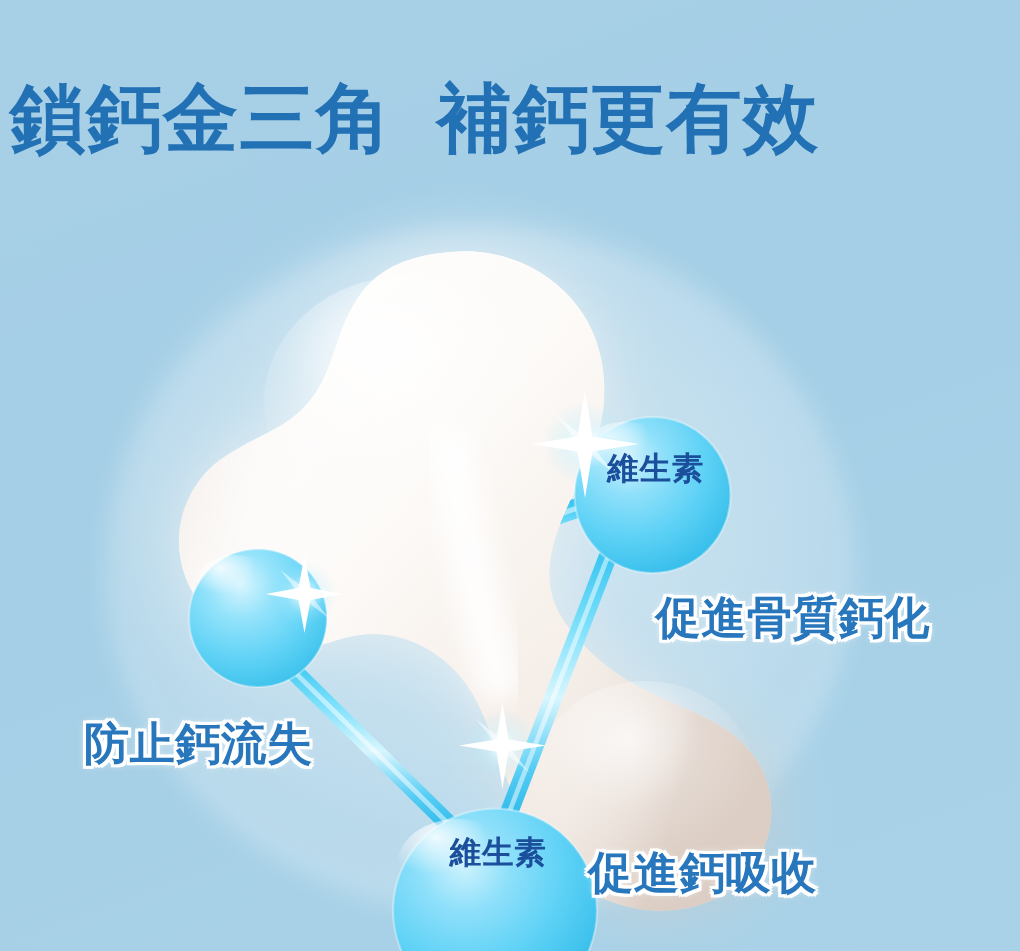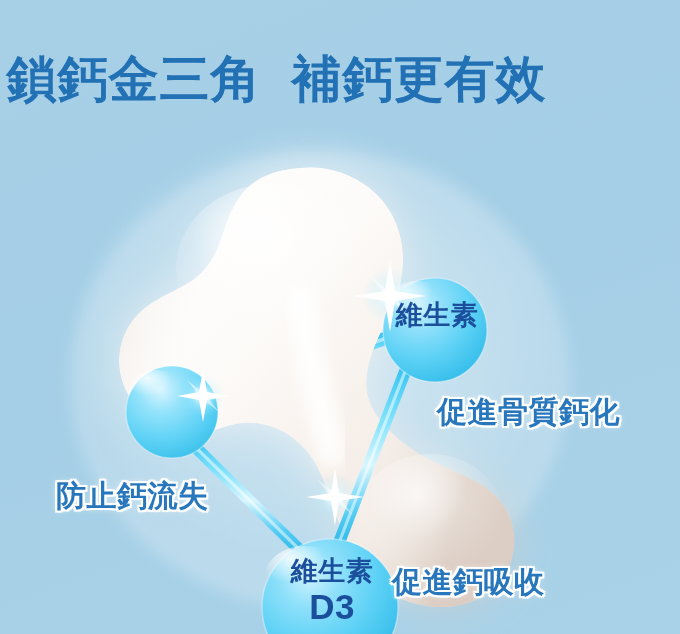--- a/index.html
+++ b/index.html
@@ -67,21 +67,21 @@
     position: absolute;
     text-align: center;
     color: #1b4f9c;
     font-weight: bold;
     line-height: 1;
     white-space: nowrap;
     pointer-events: none;
   }
   .bubble-label .sub {
     display: block;
-    font-size: 27px;
+    font-size: 21px;
     letter-spacing: 0.5px;
   }
   .bubble-label .big {
     display: block;
     font-size: 35px;
     margin-top: 4px;
     letter-spacing: 0.5px;
   }
   .lbl-k2  { left: 390px; top: 302px; width: 94px; }
   .lbl-d3  { left: 282px; top: 558px; width: 100px; }
@@ -313,20 +313,19 @@
 
   <div class="title">鎖鈣金三角  補鈣更有效</div>
 
   <div class="bubble-label lbl-k2">
     <span class="sub">維生素</span>
   </div>
 
 
   <div class="bubble-label lbl-d3">
     <span class="sub">維生素</span>
-    <span class="big">D3</span>
   </div>
 
   <div class="caption cap-k2">促進骨質鈣化</div>
   <div class="caption cap-cpp">防止鈣流失</div>
   <div class="caption cap-d3">促進鈣吸收</div>
 
 </div>
 
 </body></html>

